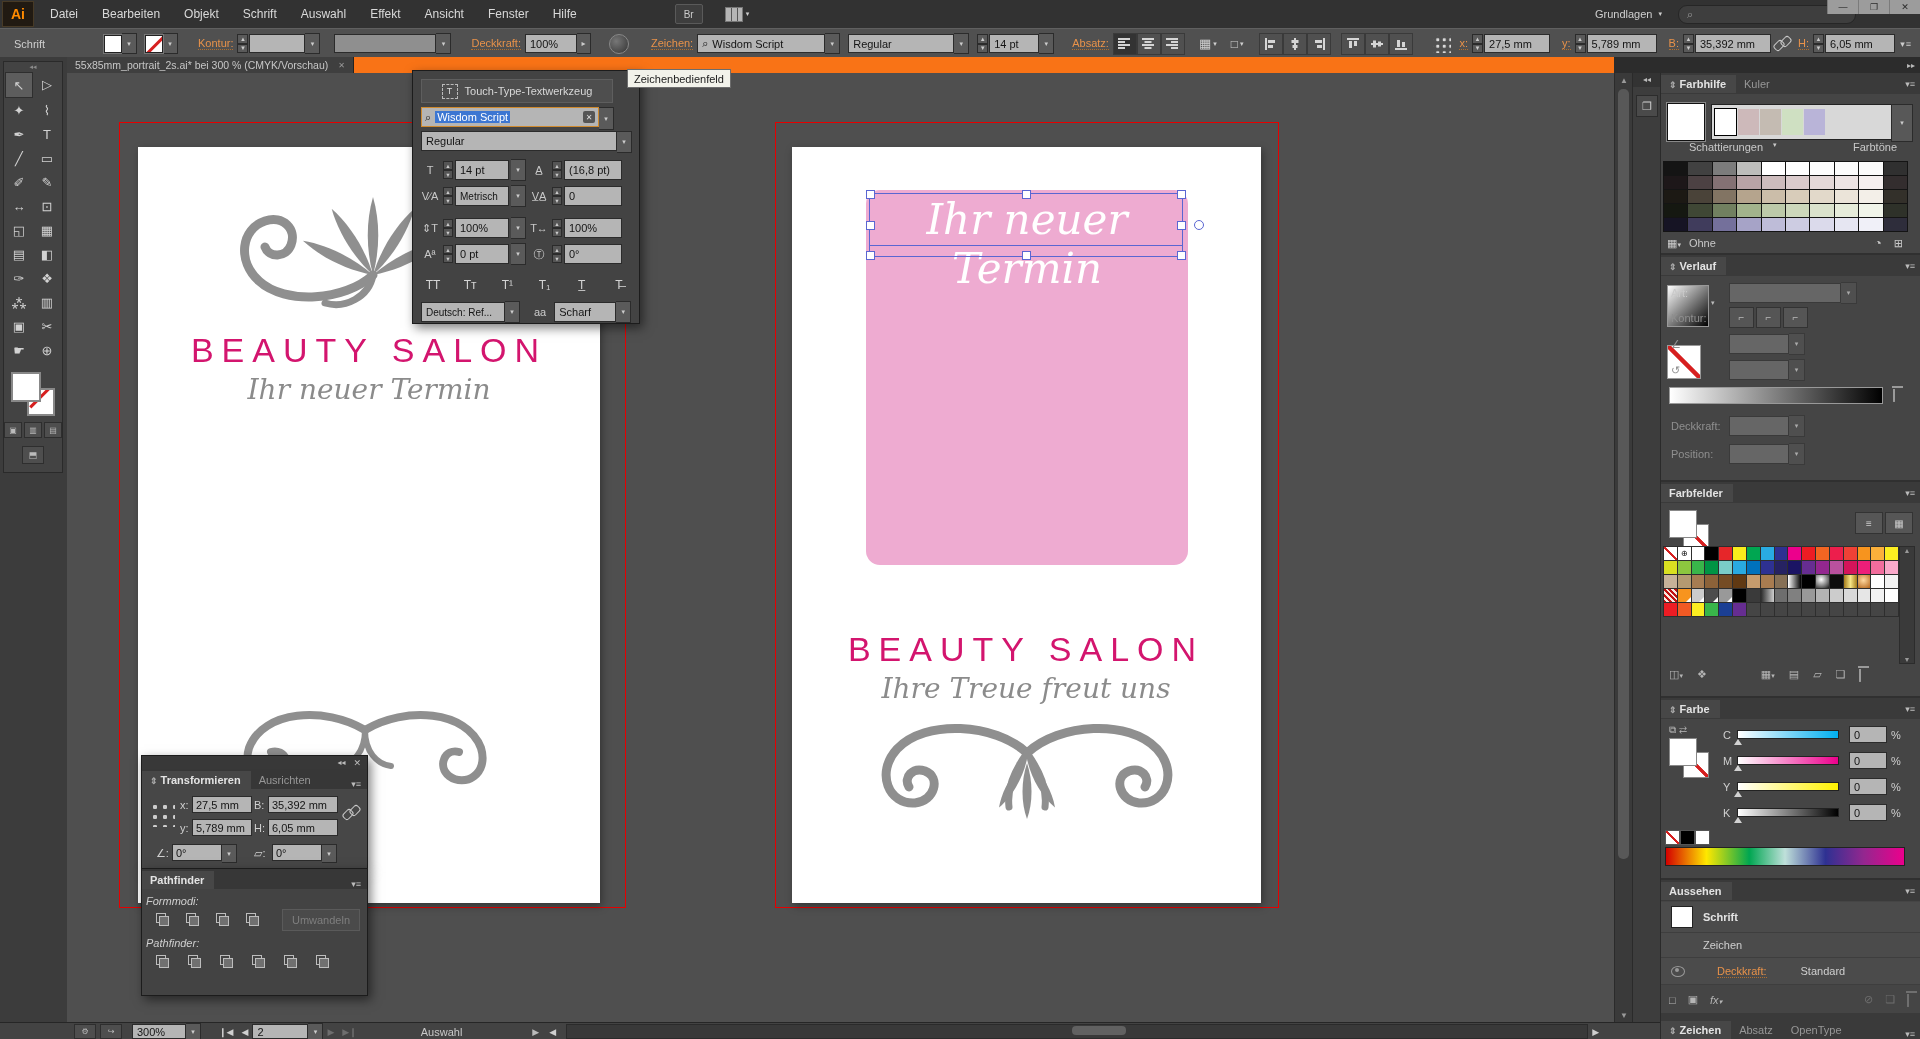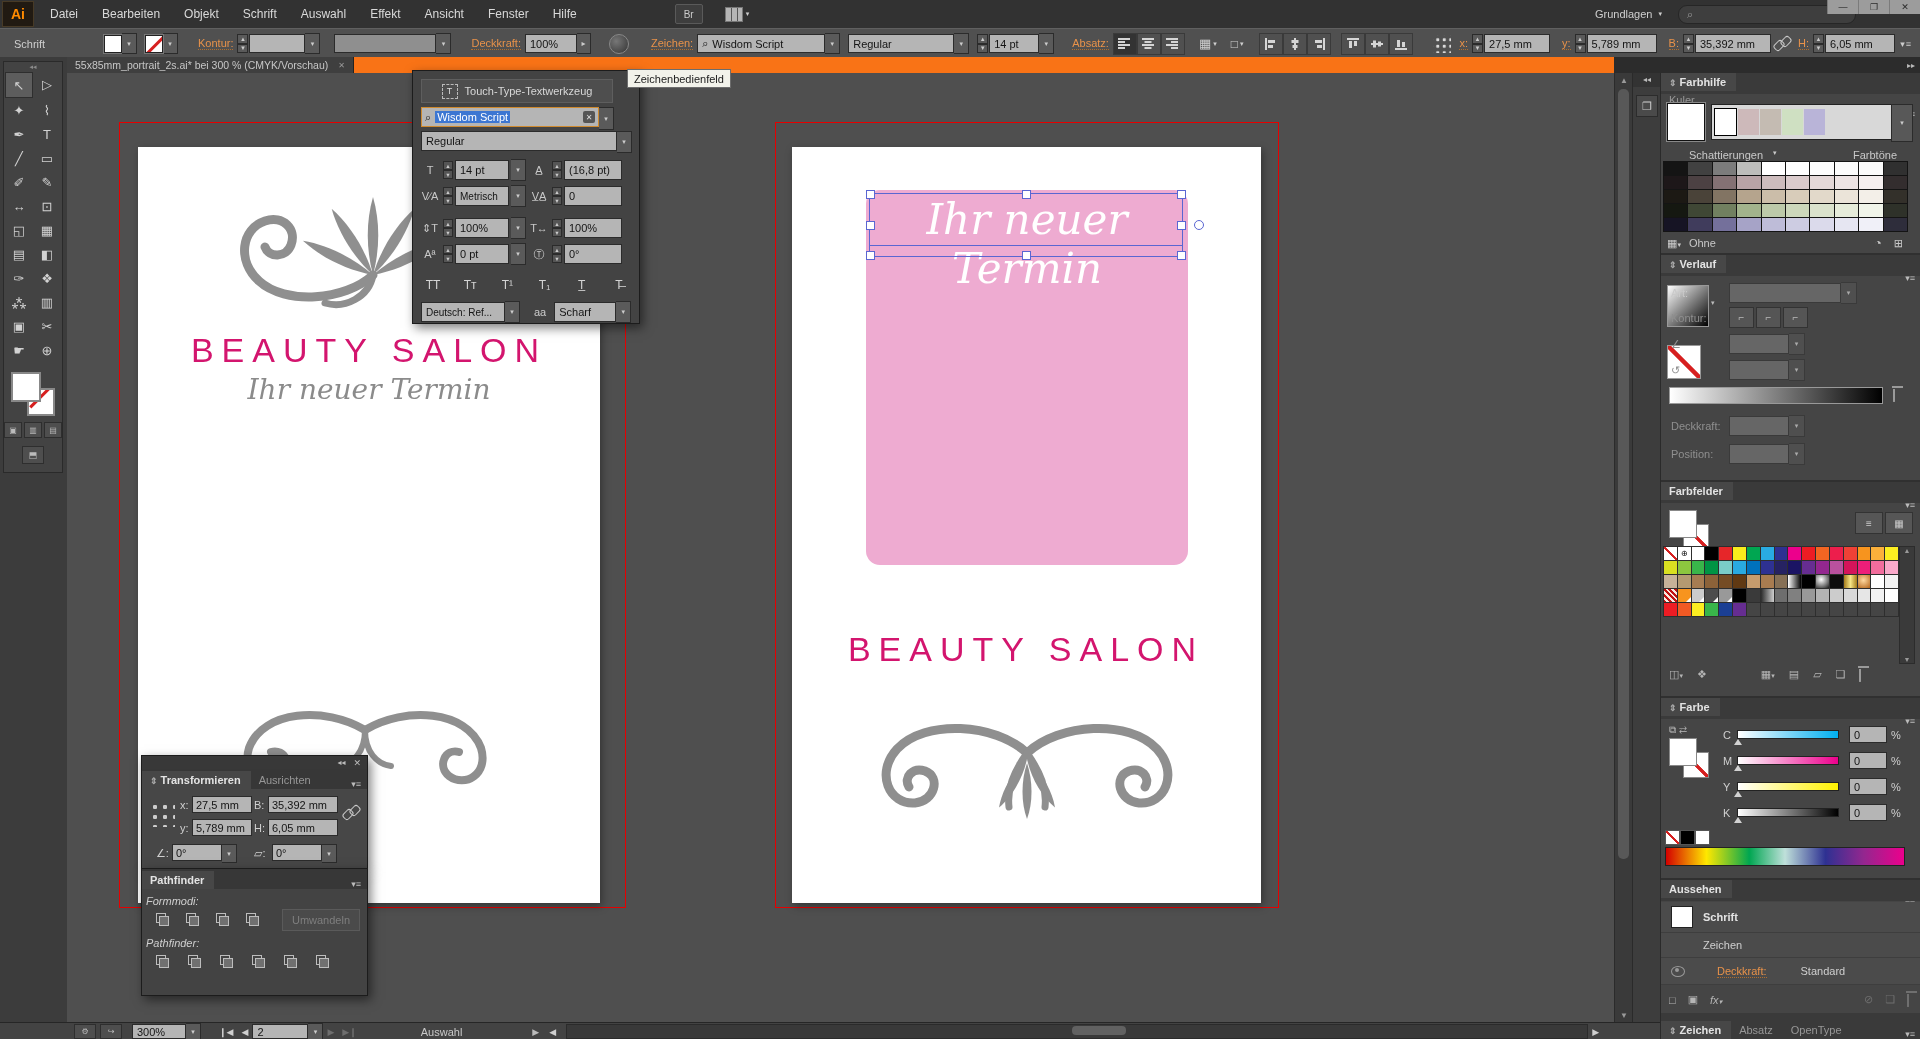--- a/index.html
+++ b/index.html
@@ -146,29 +146,29 @@
   #vthumb{position:absolute;left:3px;top:16px;width:11px;height:770px;background:#585858;border-radius:5px;}
   .scroll-arrow{position:absolute;left:0;width:18px;height:14px;color:#999;font-size:8px;display:flex;align-items:center;justify-content:center;}
   #icon-strip{left:1632px;top:73px;width:28px;height:949px;background:#3d3d3d;border-left:1px solid #2a2a2a;}
   #strip-expand{height:14px;color:#bbb;font-size:8px;text-align:center;line-height:14px;background:#333;}
   #strip-lib{width:20px;height:20px;margin:8px auto;background:#4a4a4a;border:1px solid #2c2c2c;color:#ccc;
              display:flex;align-items:center;justify-content:center;font-size:11px;}
 
   
   #dock{left:1660px;top:73px;width:260px;height:966px;background:#454545;border-left:1px solid #2a2a2a;}
   .dock-sec{position:absolute;left:0;width:260px;background:#454545;}
-  .dock-tabs{height:21px;background:#3a3a3a;display:flex;align-items:flex-start;flex-direction:column;}
+  .dock-tabs{height:21px;background:#3a3a3a;display:flex;align-items:center;}
   .dgap{position:absolute;left:0;width:260px;height:2px;background:#303030;}
   #dock-collapse{position:absolute;right:6px;top:-12px;color:#bbb;font-size:8px;}
   #fh-base{position:absolute;left:6px;top:30px;width:36px;height:36px;background:#fff;border:1px solid #111;box-shadow:0 0 0 1px #888;}
   #fh-variations{position:absolute;left:50px;top:31px;width:178px;height:34px;background:#d8d8d8;border:1px solid #222;display:flex;align-items:center;padding-left:2px;gap:1px;}
   .fh-var{width:21px;height:26px;}
   #fh-var-dd{position:absolute;left:230px;top:31px;width:20px;height:36px;background:#585858;border:1px solid #2b2b2b;color:#ccc;
              font-size:7px;display:flex;align-items:center;justify-content:center;}
-  #fh-labels{position:absolute;left:6px;top:76px;width:246px;display:flex;color:#c9c9c9;}
+  #fh-labels{position:absolute;left:6px;top:68px;width:246px;display:flex;color:#c9c9c9;}
   #shade-grid{position:absolute;left:2px;top:88px;width:243px;background:#141414;border:1px solid #141414;
               display:grid;grid-template-columns:repeat(10,1fr);gap:1px;}
   #shade-grid div{height:13px;}
   #fh-footer{position:absolute;left:6px;top:163px;width:246px;display:flex;align-items:center;color:#c9c9c9;}
 
   
   #vl-thumb{position:absolute;left:6px;top:30px;width:40px;height:40px;border:1px solid #999;background:linear-gradient(135deg,#fff,#000);}
   #vl-none{position:absolute;left:6px;top:90px;width:32px;height:32px;background:#fff;border:1px solid #999;
            background-image:linear-gradient(to top right,#fff 44%,#d61f1f 46%,#d61f1f 54%,#fff 56%);}
   .vl-row{position:absolute;display:flex;align-items:center;}
@@ -535,20 +535,21 @@
       <div class="h" style="right:-4px;top:-4px;"></div>
       <div class="h" style="left:-4px;top:50%;margin-top:-4px;"></div>
       <div class="h" style="right:-4px;top:50%;margin-top:-4px;"></div>
       <div class="h" style="left:-4px;bottom:-4px;"></div>
       <div class="h" style="left:50%;margin-left:-4px;bottom:-4px;"></div>
       <div class="h" style="right:-4px;bottom:-4px;"></div>
       <div id="sel-rotate" style="right:-22px;top:50%;margin-top:-5px;"></div>
     </div>
 
     <div class="ab-title" style="left:759px;top:557px;width:400px;">BEAUTY SALON</div>
+    <div class="ab-script" style="left:759px;top:599px;width:400px;font-size:28px;">Ihre Treue freut uns</div>
 
     <svg class="abs" style="left:788px;top:642px;" width="345" height="125" viewBox="0 0 345 125">
       <g stroke="#8f8f8f" fill="none" stroke-linecap="round">
         <path stroke-width="9" d="M172 38 C 140 8 70 4 42 34 C 20 58 34 90 60 88 C 80 86 86 62 70 56 C 58 52 48 62 54 72"></path>
         <path stroke-width="9" d="M172 38 C 204 8 274 4 302 34 C 324 58 310 90 284 88 C 264 86 258 62 274 56 C 286 52 296 62 290 72"></path>
         <path stroke-width="7" d="M172 38 C 158 58 152 74 154 92"></path>
         <path stroke-width="7" d="M172 38 C 186 58 192 74 190 92"></path>
       </g>
       <g fill="#8f8f8f" transform="translate(172,44)">
         <path transform="rotate(-30)" d="M0 0 C-6 18 -6 40 0 56 C6 40 6 18 0 0Z"></path>

